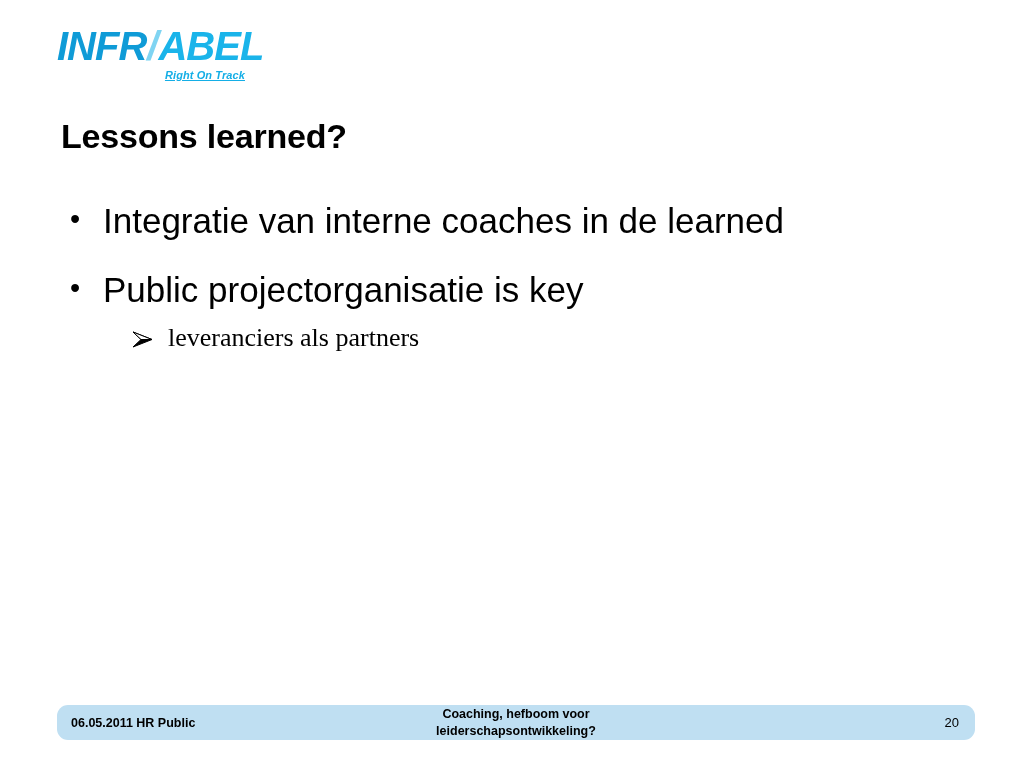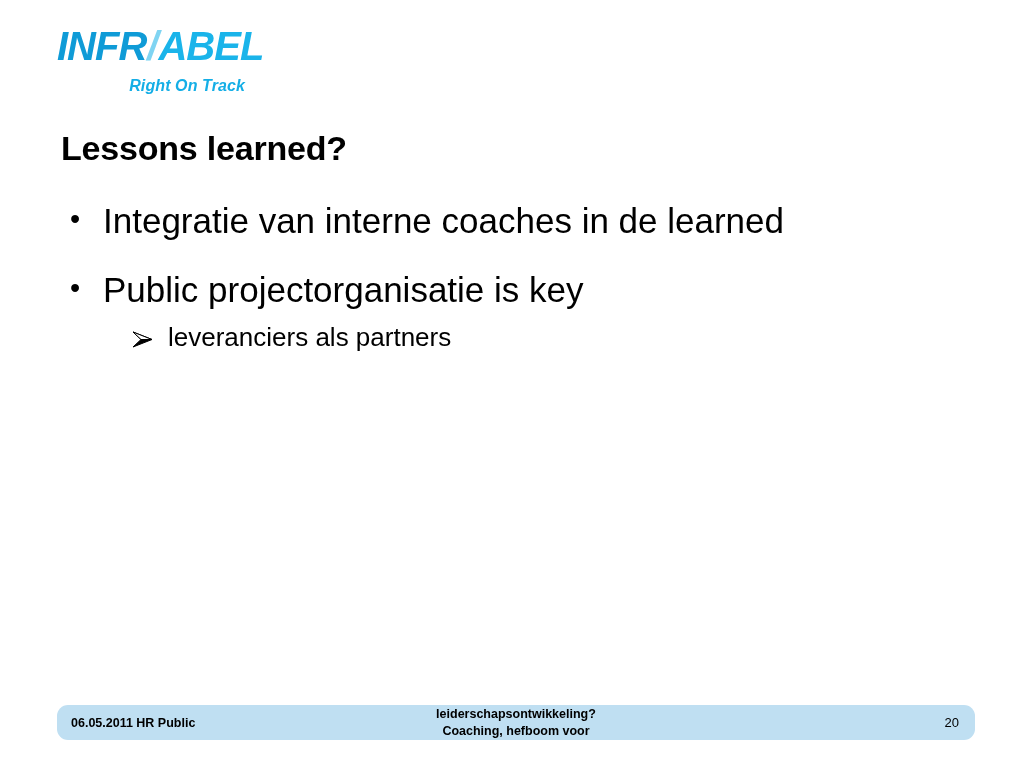--- a/index.html
+++ b/index.html
@@ -47,43 +47,43 @@
   }
   .logo-slash {
     color: #7fd4f2;
     font-weight: bold;
     padding: 0 1px;
   }
   .logo-abel {
     color: #1ab4ea;
   }
   .logo-tagline {
-    margin-top: 12px;
+    margin-top: 4px;
     text-align: right;
     width: 188px;
     font-family: "Liberation Sans", sans-serif;
     font-weight: bold;
     font-style: italic;
-    font-size: 16px;
+    font-size: 11px;
     color: #14aee6;
     letter-spacing: 0.1px;
     white-space: nowrap;
+    text-decoration: underline;
   }
 
   
   .slide-title {
     position: absolute;
     left: 61px;
     top: 117px;
     font-size: 34px;
     font-weight: bold;
     color: #000000;
     letter-spacing: -0.2px;
     white-space: nowrap;
-    margin-top: 12px;
   }
 
   
   .body-content {
     position: absolute;
     left: 70px;
     top: 200px;
     width: 880px;
   }
 
@@ -108,20 +108,21 @@
   }
 
   .bullet-l2 {
     display: flex;
     align-items: flex-start;
     font-size: 26px;
     line-height: 1.22;
     color: #000000;
     margin-left: 62px;
     margin-top: 11px;
+    font-family: Liberation Serif, serif;
   }
   .bullet-l2 .marker {
     flex: 0 0 auto;
     width: 36px;
     line-height: 1.22;
   }
   .bullet-l2 .marker svg {
     display: block;
     margin-top: 9px;
   }
@@ -211,19 +212,19 @@
       </span>
       <span class="text">leveranciers als partners</span>
     </div>
 
 
   </div>
 
   <div class="footer-bar">
     <span class="footer-left">06.05.2011 HR Public</span>
     <span class="footer-center">
+      <span class="footer-center-line">Coaching, hefboom voor</span>
       <span class="footer-center-line">leiderschapsontwikkeling?</span>
-      <span class="footer-center-line">Coaching, hefboom voor</span>
     </span>
     <span class="footer-page">20</span>
   </div>
 
 </div>
 
 </body></html>

